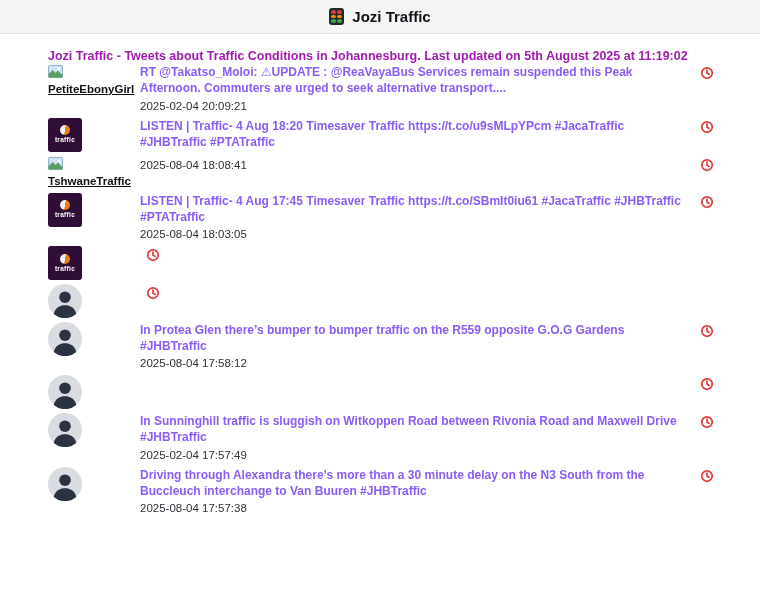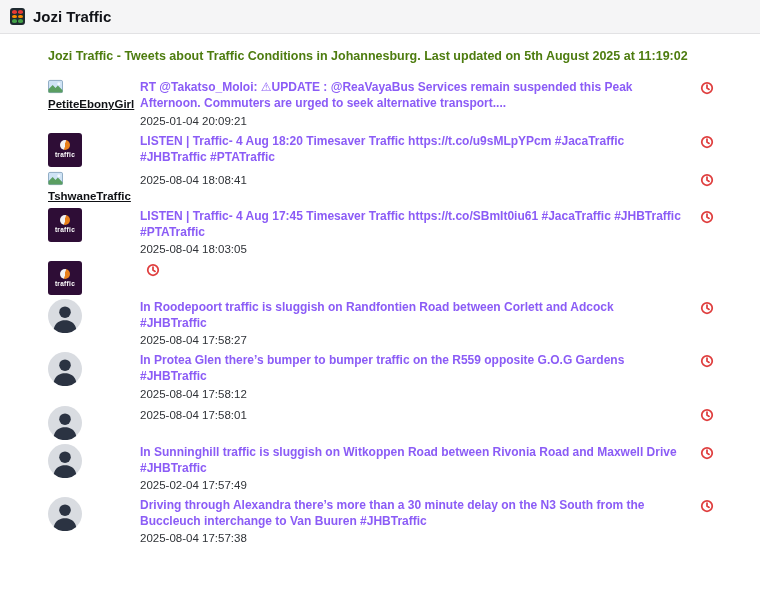--- a/index.html
+++ b/index.html
@@ -5,38 +5,38 @@
 <style>
   * { box-sizing: border-box; margin: 0; padding: 0; }
   html, body {
     width: 760px; height: 600px; overflow: hidden;
     background: #ffffff;
     font-family: "Liberation Sans", "DejaVu Sans", sans-serif;
   }
   
   .topbar {
     height: 34px; background: #f5f5f6; border-bottom: 1px solid #e2e2e4;
-    display: flex; align-items: center; gap: 8px; padding: 0 10px;
+    display: flex; align-items: center; gap: 8px; padding: 0 10px; justify-content: center;
   }
   .topbar-title { font-size: 15px; font-weight: bold; color: #111318; }
   .tl {
     width: 15px; height: 17px; background: #1f2a30; border-radius: 3px;
     display: grid; grid-template-columns: 1fr 1fr; gap: 1px; padding: 2px;
     flex: 0 0 auto;
   }
   .tl i { border-radius: 50%; display: block; }
   .tl i:nth-child(1), .tl i:nth-child(2) { background: #e53935; }
   .tl i:nth-child(3), .tl i:nth-child(4) { background: #fb8c00; }
   .tl i:nth-child(5), .tl i:nth-child(6) { background: #43a047; }
 
   
   .content { padding: 14px 46px 0 48px; }
   .subtitle {
-    font-size: 12.5px; font-weight: bold; color: #4d7c0f;
-    margin-bottom: 15px; line-height: 1.3;
+    font-size: 12.5px; font-weight: bold; color: #a21caf;
+    line-height: 1.3;
   }
 
   
   .tweet { display: flex; margin-bottom: 4px; align-items: flex-start; }
   .av-cell { width: 92px; flex: 0 0 92px; }
   .txt-cell { flex: 1; padding-right: 12px; min-width: 0; }
   .clock-cell { flex: 0 0 20px; width: 20px; padding-top: 2px; color: #df3e3e; text-align: right; }
   .tweet-text {
     font-size: 12px; font-weight: bold; color: #8b5cf6; line-height: 1.35;
     word-wrap: break-word;
@@ -80,21 +80,21 @@
   <div class="subtitle">Jozi Traffic - Tweets about Traffic Conditions in Johannesburg. Last updated on 5th August 2025 at 11:19:02</div>
   <div>
   <div class="tweet">
     <div class="av-cell"><span class="av-broken"><svg width="15" height="15" viewBox="0 0 16 16">
               <rect x="0.5" y="1.5" width="15" height="13" rx="1.5" fill="#cfe3f5" stroke="#8aa7c0"></rect>
               <path d="M0.5 11 L5 6.5 L8 9.5 L10.5 7 L15.5 12 L15.5 14.5 L0.5 14.5 Z" fill="#5a9e61"></path>
               <circle cx="11.5" cy="5" r="1.6" fill="#f4f9ff"></circle>
             </svg></span><a class="av-link">PetiteEbonyGirl</a></div>
     <div class="txt-cell">
       <div class="tweet-text">RT @Takatso_Moloi: ⚠UPDATE : @ReaVayaBus Services remain suspended this Peak Afternoon. Commuters are urged to seek alternative transport....</div>
-      <div class="tweet-time">2025-01-04 20:09:21</div>
+      <div class="tweet-time">2025-02-04 20:09:21</div>
     </div>
     <div class="clock-cell">
       <svg class="clock" width="14" height="14" viewBox="0 0 24 24">
         <circle cx="12" cy="12" r="9" fill="none" stroke="currentColor" stroke-width="3"></circle>
         <path d="M12 7v5.2l3.6 2.2" fill="none" stroke="currentColor" stroke-width="3" stroke-linecap="round"></path>
       </svg>
     </div>
   </div>
 
   <div class="tweet">
@@ -165,24 +165,20 @@
       </svg>
     </div>
   </div>
 
   <div class="tweet">
     <div class="av-cell"><span class="av-person"><svg width="34" height="34" viewBox="0 0 40 40">
               <circle cx="20" cy="20" r="20" fill="#d9dce1"></circle>
               <circle cx="20" cy="15.5" r="6.8" fill="#2b3342"></circle>
               <path d="M20 25c-6.2 0-11.7 3.1-13.2 10.2a20 20 0 0 0 26.4 0C31.7 28.1 26.2 25 20 25z" fill="#2b3342"></path>
             </svg></span></div>
-    <div class="txt-cell">
-      <div class="tweet-text">In Roodepoort traffic is sluggish on Randfontien Road between Corlett and Adcock #JHBTraffic</div>
-      <div class="tweet-time">2025-08-04 17:58:27</div>
-    </div>
     <div class="clock-cell">
       <svg class="clock" width="14" height="14" viewBox="0 0 24 24">
         <circle cx="12" cy="12" r="9" fill="none" stroke="currentColor" stroke-width="3"></circle>
         <path d="M12 7v5.2l3.6 2.2" fill="none" stroke="currentColor" stroke-width="3" stroke-linecap="round"></path>
       </svg>
     </div>
   </div>
 
   <div class="tweet">
     <div class="av-cell"><span class="av-person"><svg width="34" height="34" viewBox="0 0 40 40">
@@ -202,21 +198,20 @@
     </div>
   </div>
 
   <div class="tweet">
     <div class="av-cell"><span class="av-person"><svg width="34" height="34" viewBox="0 0 40 40">
               <circle cx="20" cy="20" r="20" fill="#d9dce1"></circle>
               <circle cx="20" cy="15.5" r="6.8" fill="#2b3342"></circle>
               <path d="M20 25c-6.2 0-11.7 3.1-13.2 10.2a20 20 0 0 0 26.4 0C31.7 28.1 26.2 25 20 25z" fill="#2b3342"></path>
             </svg></span></div>
     <div class="txt-cell">
-      <div class="tweet-time">2025-08-04 17:58:01</div>
     </div>
     <div class="clock-cell">
       <svg class="clock" width="14" height="14" viewBox="0 0 24 24">
         <circle cx="12" cy="12" r="9" fill="none" stroke="currentColor" stroke-width="3"></circle>
         <path d="M12 7v5.2l3.6 2.2" fill="none" stroke="currentColor" stroke-width="3" stroke-linecap="round"></path>
       </svg>
     </div>
   </div>
 
   <div class="tweet">

